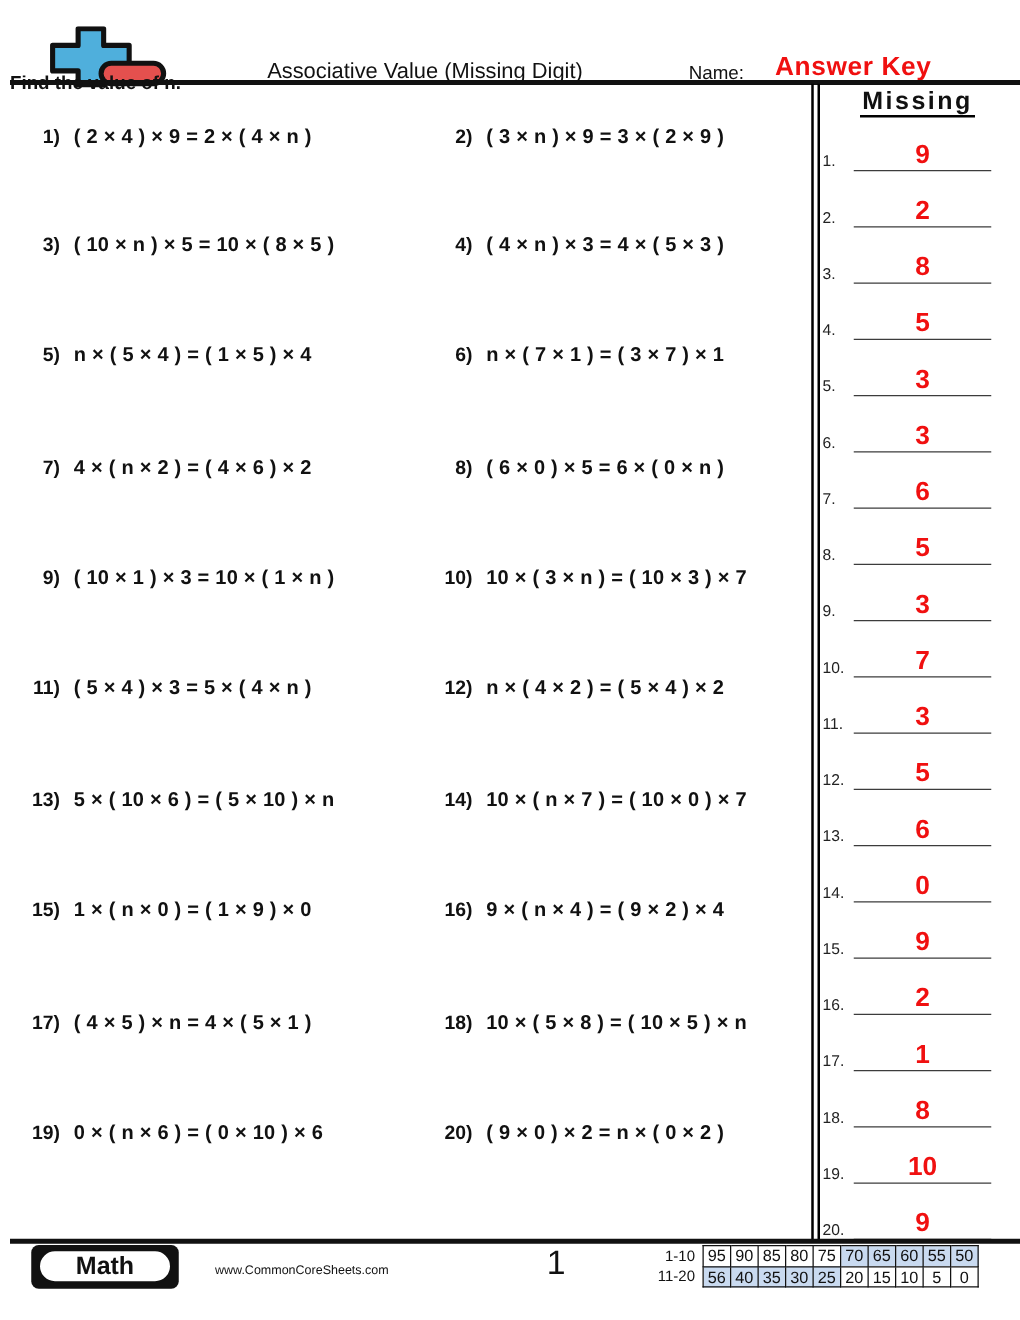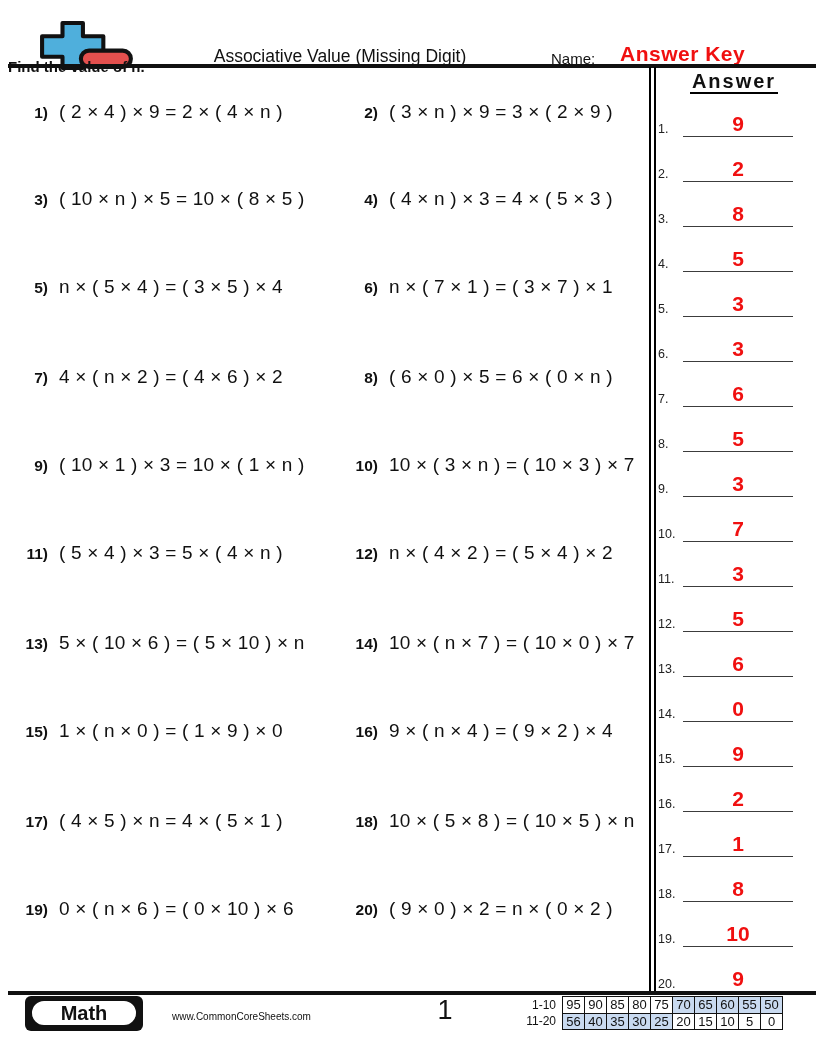--- a/index.html
+++ b/index.html
@@ -28,21 +28,21 @@
   .aline { position:absolute; left:27px; width:110px; bottom:0; height:0;
     border-bottom:1.6px solid #3c3c3c; }
   .aval { position:absolute; left:27px; width:110px; bottom:1px; text-align:center;
     font-size:21px; font-weight:bold; color:#f01010; }
   
   .prob-row { position:absolute; left:8px; width:640px; display:flex; }
   .prob { display:flex; align-items:baseline; }
   .prob.c1 { width:330px; flex:0 0 330px; }
   .pnum { width:40px; flex:0 0 40px; text-align:right; font-weight:bold;
     font-size:15.5px; margin-right:11px; }
-  .peq { font-size:19px; white-space:pre; letter-spacing:0.2px; }
+  .peq { font-size:16px; white-space:pre; letter-spacing:0.2px;font-weight:bold; }
   
   .rule-bottom { position:absolute; left:8px; right:0; top:991px; height:4px; background:#111; }
   .math-badge { position:absolute; left:25px; top:996px; width:118px; height:35px;
     background:#111; border-radius:6px; }
   .math-pill { position:absolute; left:5px; right:5px; top:3px; bottom:4px; background:#fff;
     border:2.5px solid #111; border-radius:15px; display:flex; align-items:center;
     justify-content:center; font-size:20px; font-weight:bold; }
   .site { position:absolute; left:172px; top:1011px; font-size:10px; }
   .page-num { position:absolute; left:400px; top:995px; width:90px; text-align:center;
     font-size:27px; }
@@ -62,21 +62,21 @@
     <path d="M22 2 H42 V15 H62 V35 H42 V46 H22 V35 H2 V15 H22 Z" fill="#4fafdc" stroke="#111" stroke-width="4" stroke-linejoin="round"></path>
     <rect x="40" y="29" width="49" height="16" rx="8" fill="#e4504e" stroke="#111" stroke-width="4"></rect>
   </svg>
   <div class="page-title">Associative Value (Missing Digit)</div>
   <div class="name-label">Name:</div>
   <div class="answer-key">Answer Key</div>
   <div class="rule-top"></div>
   <div class="instruction">Find the value of n.</div>
 
   <div class="divider"></div>
-  <div class="answers-title"><span>Answer</span></div>
+  <div class="answers-title"><span>Missing</span></div>
 
   <div class="answer-row" style="top:109px">
       <span class="anum">1.</span>
       <span class="aval">9</span>
       <div class="aline"></div>
     </div>
   <div class="answer-row" style="top:154px">
       <span class="anum">2.</span>
       <span class="aval">2</span>
       <div class="aline"></div>
@@ -188,21 +188,21 @@
         <span class="peq">( 10 × n ) × 5 = 10 × ( 8 × 5 )</span>
       </div>
     <div class="prob">
         <span class="pnum">4)</span>
         <span class="peq">( 4 × n ) × 3 = 4 × ( 5 × 3 )</span>
       </div>
   </div>
   <div class="prob-row" style="top:276px">
     <div class="prob c1">
         <span class="pnum">5)</span>
-        <span class="peq">n × ( 5 × 4 ) = ( 3 × 5 ) × 4</span>
+        <span class="peq">n × ( 5 × 4 ) = ( 1 × 5 ) × 4</span>
       </div>
     <div class="prob">
         <span class="pnum">6)</span>
         <span class="peq">n × ( 7 × 1 ) = ( 3 × 7 ) × 1</span>
       </div>
   </div>
   <div class="prob-row" style="top:366px">
     <div class="prob c1">
         <span class="pnum">7)</span>
         <span class="peq">4 × ( n × 2 ) = ( 4 × 6 ) × 2</span>

